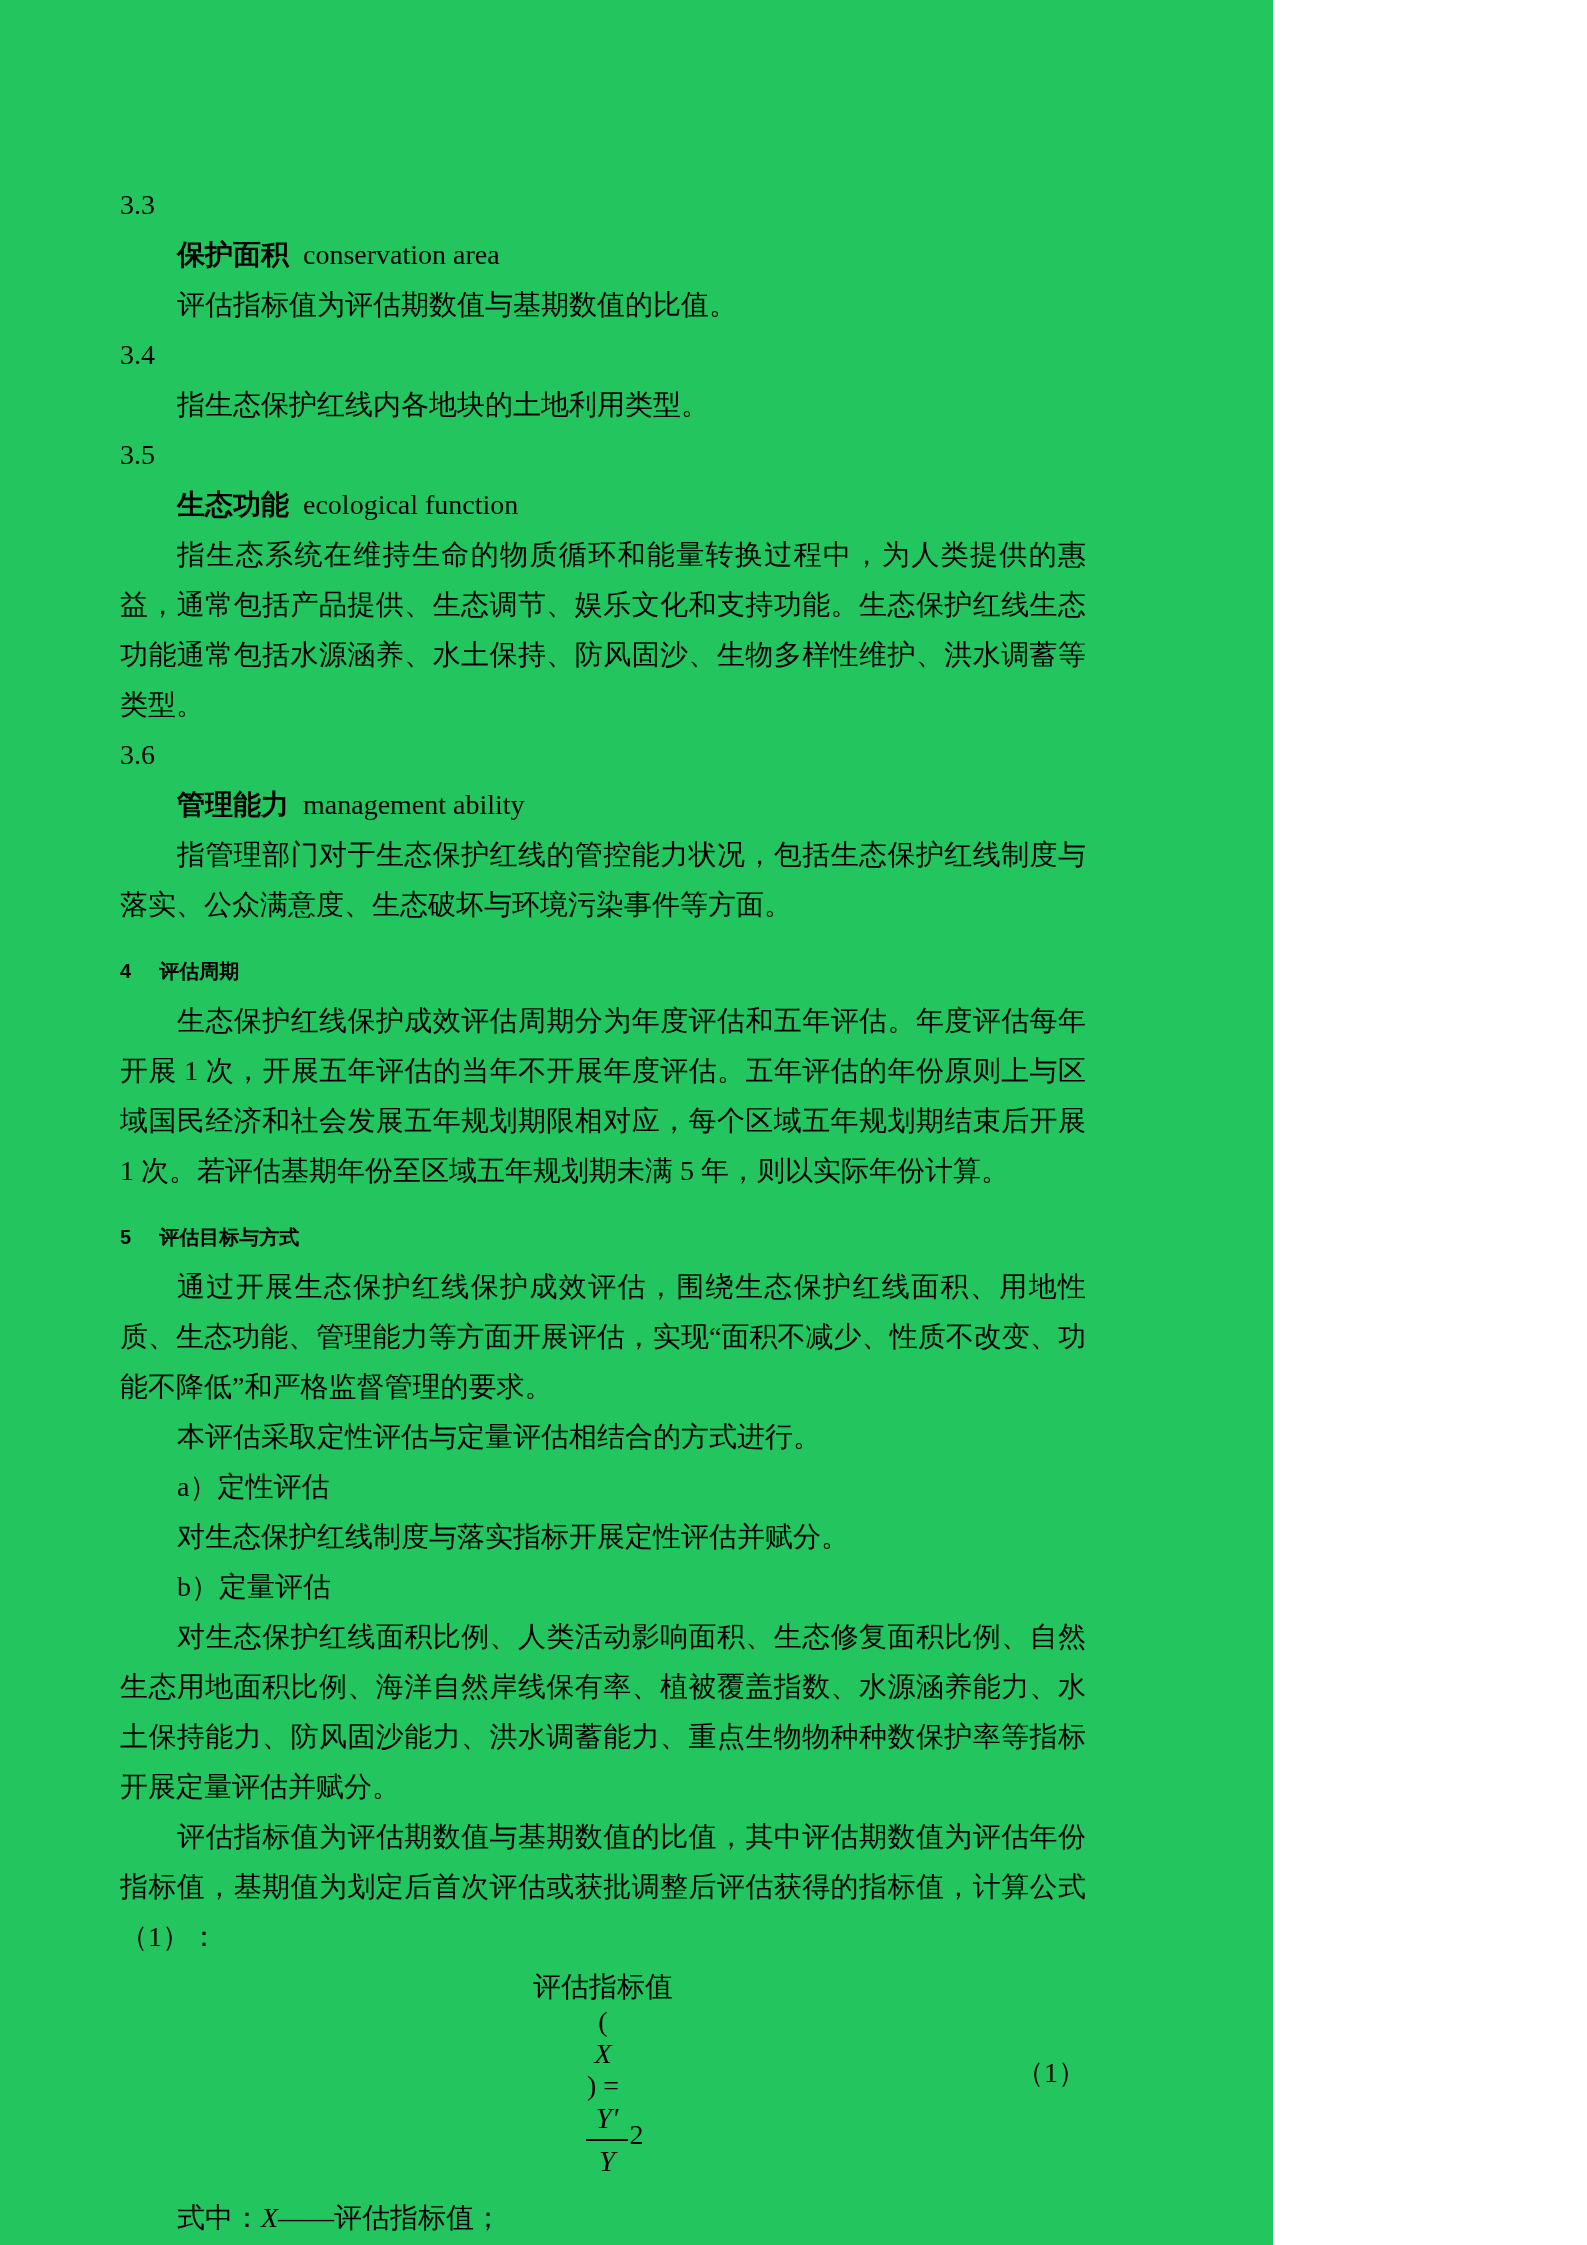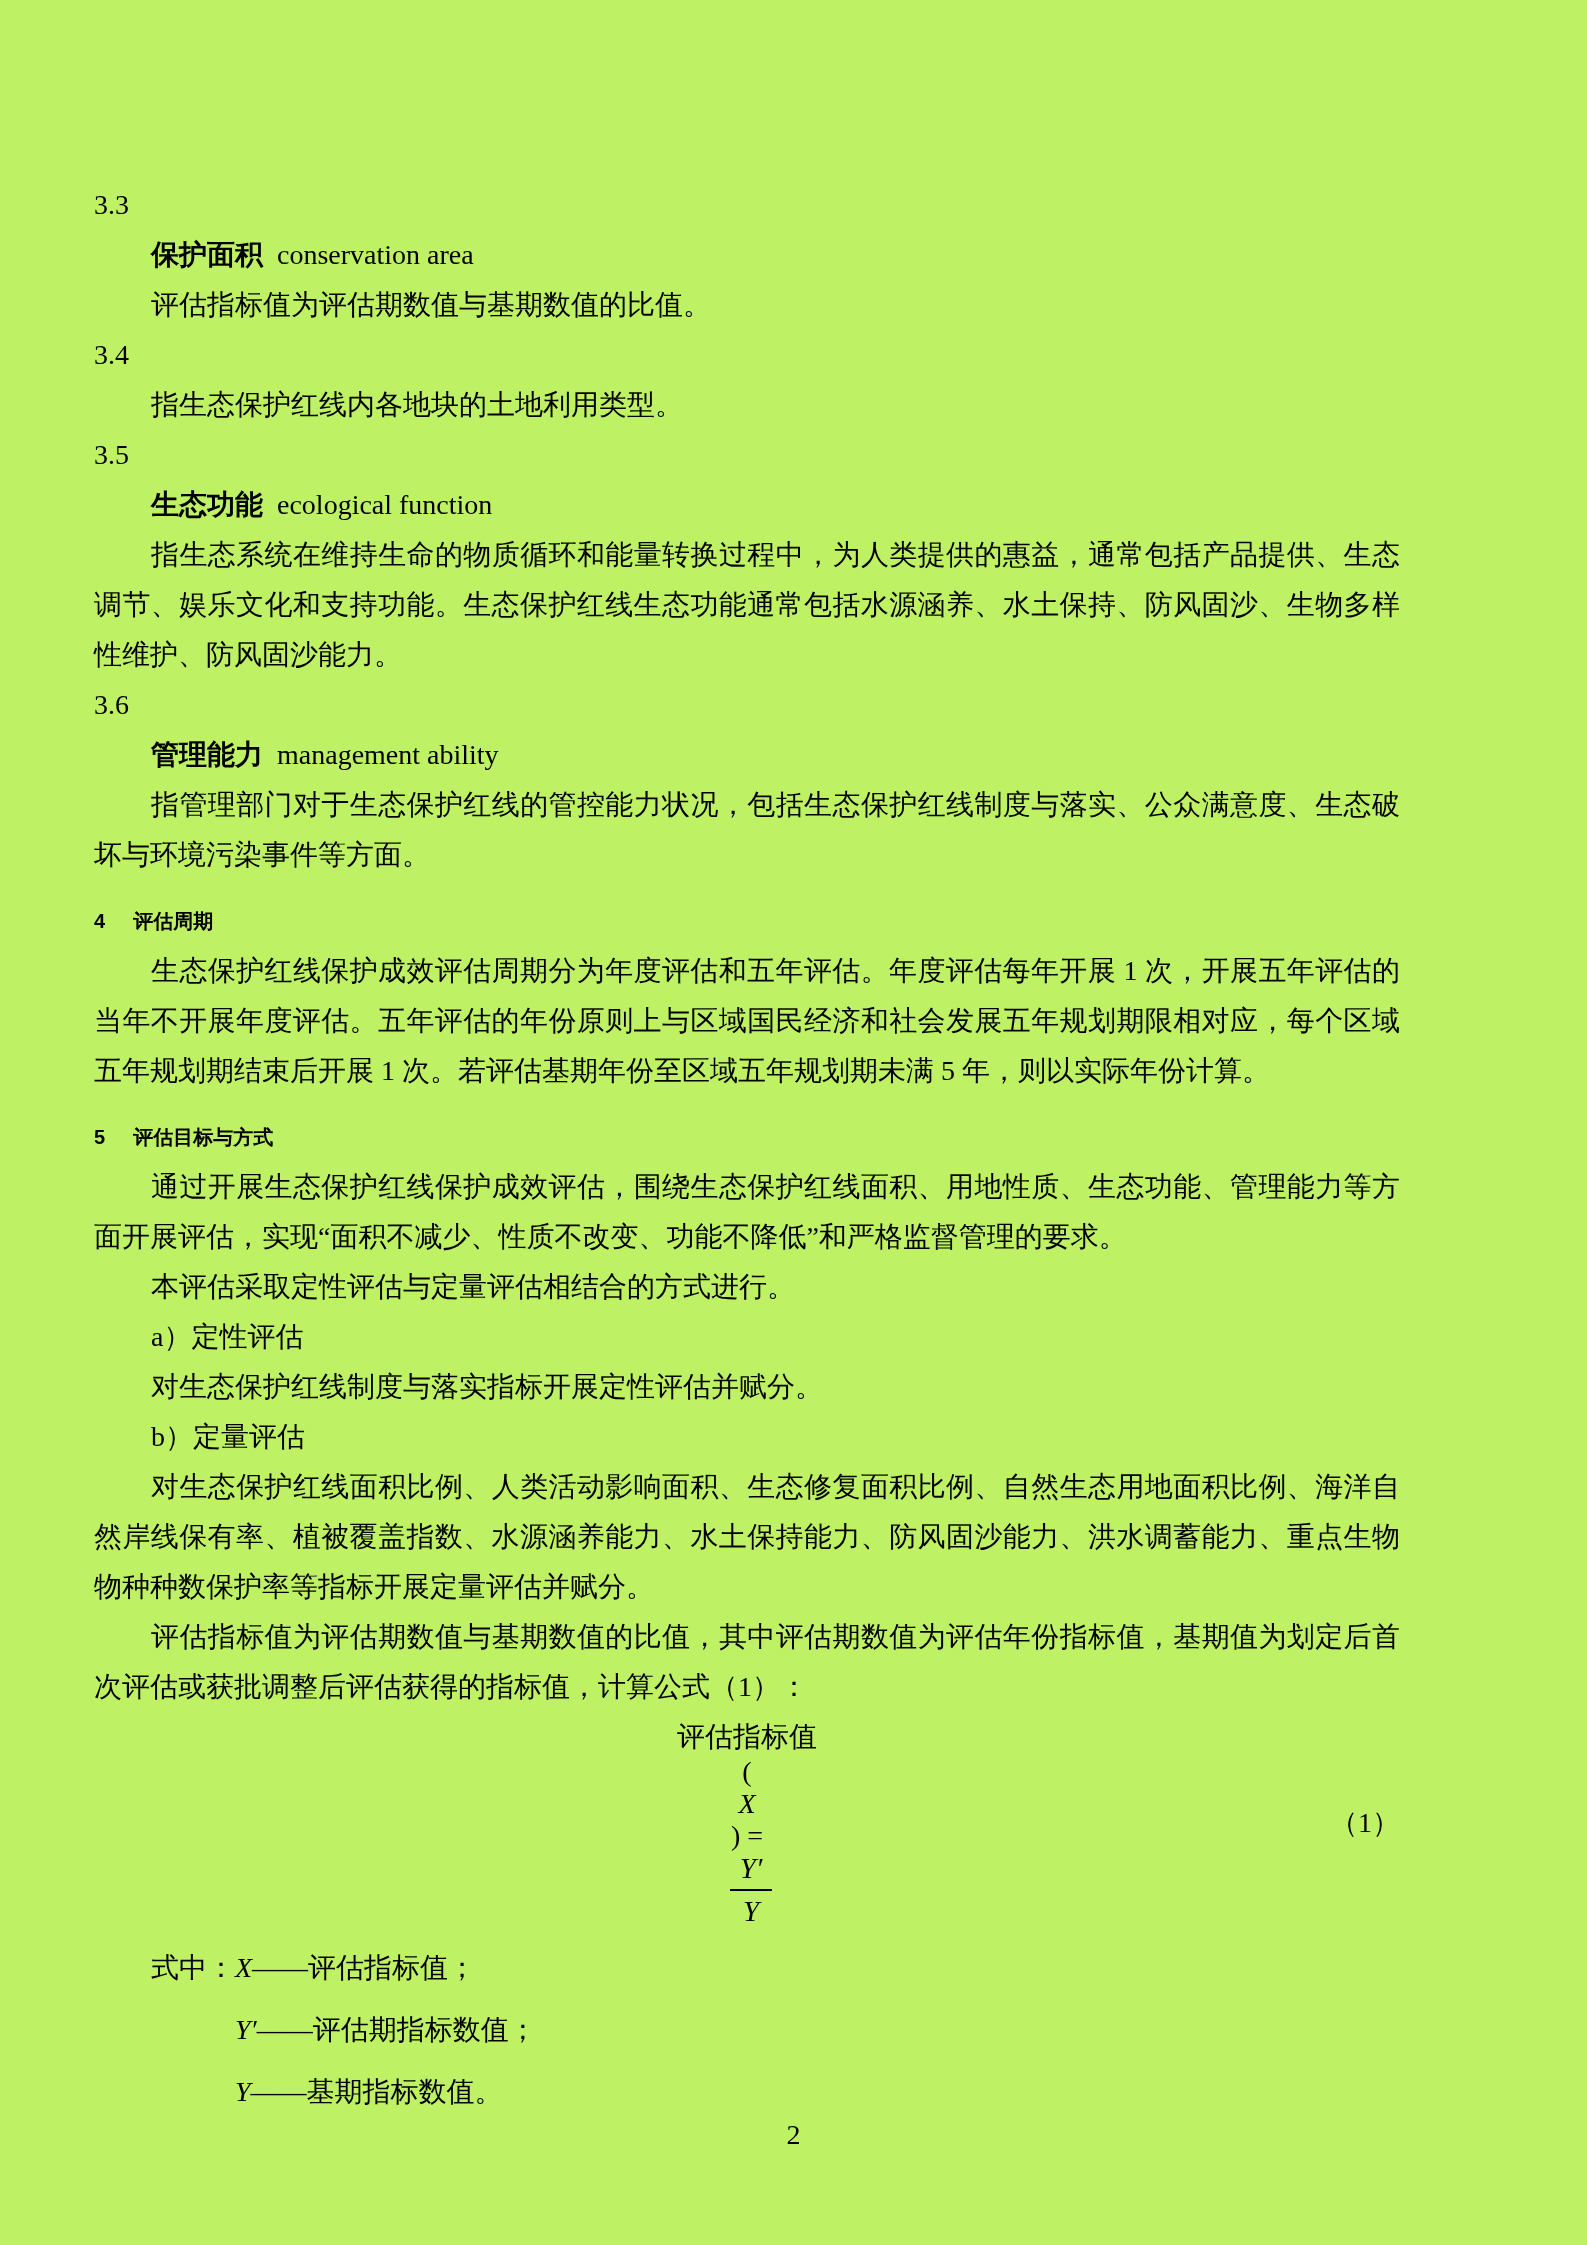--- a/index.html
+++ b/index.html
@@ -2,25 +2,25 @@
 <html><head>
 <meta charset="utf-8">
 <style>
   html, body {
     margin: 0;
     padding: 0;
     background: #ffffff;
   }
   .page {
     position: relative;
-    width: 1587px;
+    width: 1273px;
     height: 2245px;
-    background: #bef264;
+    background: #22c55e;
     box-sizing: border-box;
-    padding: 180px 187px 0 94px;
+    padding: 180px 187px 0 120px;
     color: #000000;
     font-family: "Liberation Serif", "DejaVu Serif", serif;
     font-size: 28px;
   }
   .tnum {
     line-height: 50px;
   }
   .tline {
     line-height: 50px;
     padding-left: 57px;
@@ -122,21 +122,21 @@
   <div>
     <div class="tnum">3.4</div>
     <p class="para">指生态保护红线内各地块的土地利用类型。</p>
   </div>
 
   <div>
     <div class="tnum">3.5</div>
     <div class="tline">
       <span class="term-zh">生态功能</span><span class="term-en">ecological function</span>
     </div>
-    <p class="para">指生态系统在维持生命的物质循环和能量转换过程中，为人类提供的惠益，通常包括产品提供、生态调节、娱乐文化和支持功能。生态保护红线生态功能通常包括水源涵养、水土保持、防风固沙、生物多样性维护、防风固沙能力。</p>
+    <p class="para">指生态系统在维持生命的物质循环和能量转换过程中，为人类提供的惠益，通常包括产品提供、生态调节、娱乐文化和支持功能。生态保护红线生态功能通常包括水源涵养、水土保持、防风固沙、生物多样性维护、洪水调蓄等类型。</p>
   </div>
 
   <div>
     <div class="tnum">3.6</div>
     <div class="tline">
       <span class="term-zh">管理能力</span><span class="term-en">management ability</span>
     </div>
     <p class="para">指管理部门对于生态保护红线的管控能力状况，包括生态保护红线制度与落实、公众满意度、生态破坏与环境污染事件等方面。</p>
   </div>
 

